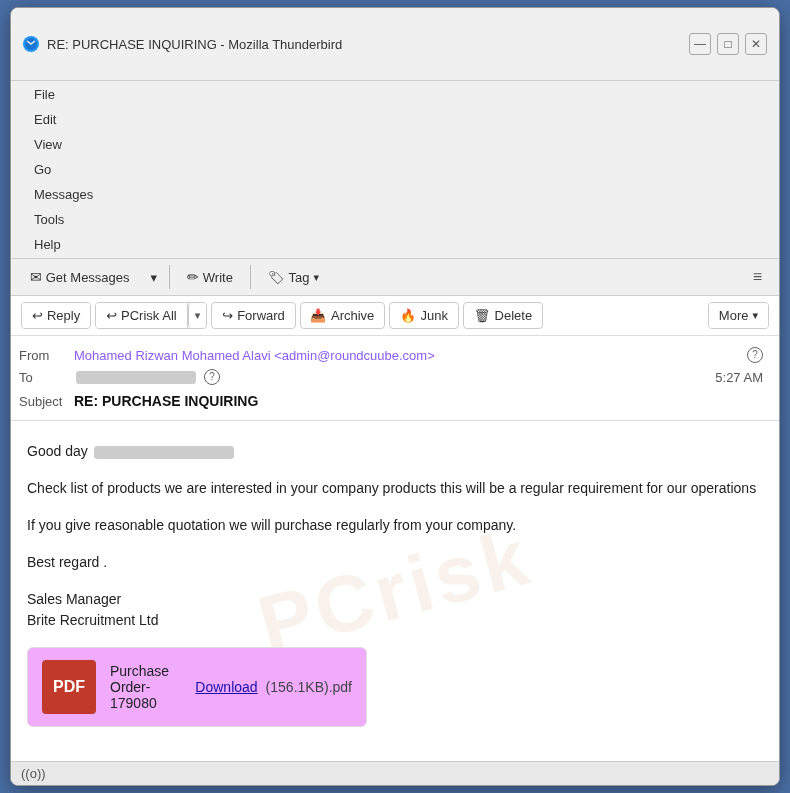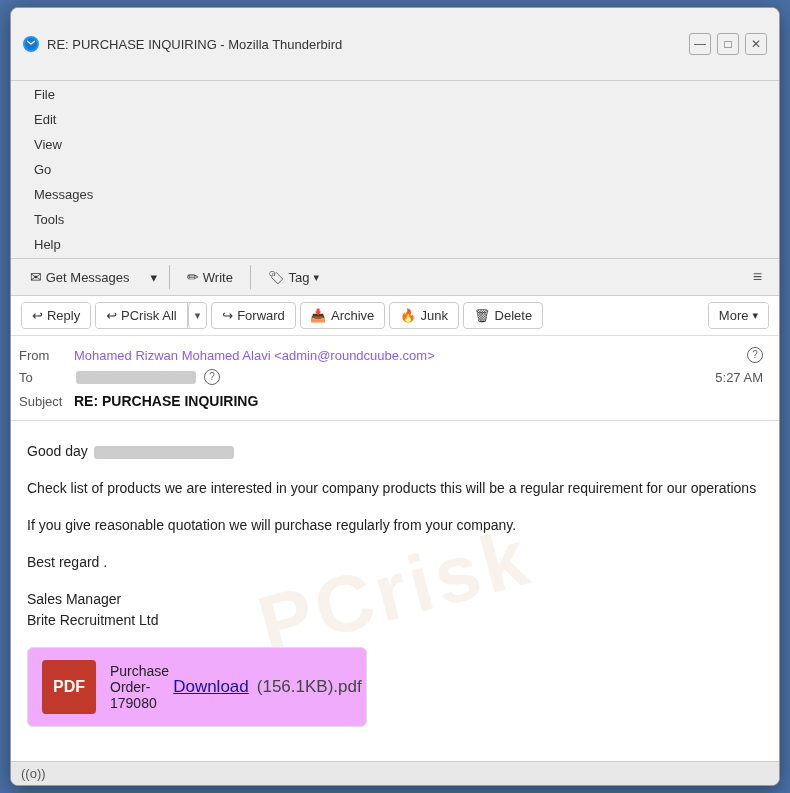--- a/index.html
+++ b/index.html
@@ -280,21 +280,21 @@
       display: flex;
       align-items: center;
       justify-content: center;
       color: white;
       font-size: 16px;
       font-weight: 700;
       flex-shrink: 0;
     }
     .attachment-info { display: flex; flex-direction: row; gap: 4px; }
     .attachment-name { font-size: 14px; color: #222; font-weight: 400; }
-    .attachment-actions { display: flex; align-items: center; gap: 8px; font-size: 17px; }
+    .attachment-actions { display: flex; align-items: center; gap: 8px; font-size: 14px; }
     .download-link { color: #1a0dab; text-decoration: underline; cursor: pointer; }
     .attachment-size { color: #444; }
 
     
     .status-bar {
       background: #e8e8e8;
       border-top: 1px solid #ccc;
       padding: 4px 10px;
       display: flex;
       align-items: center;

